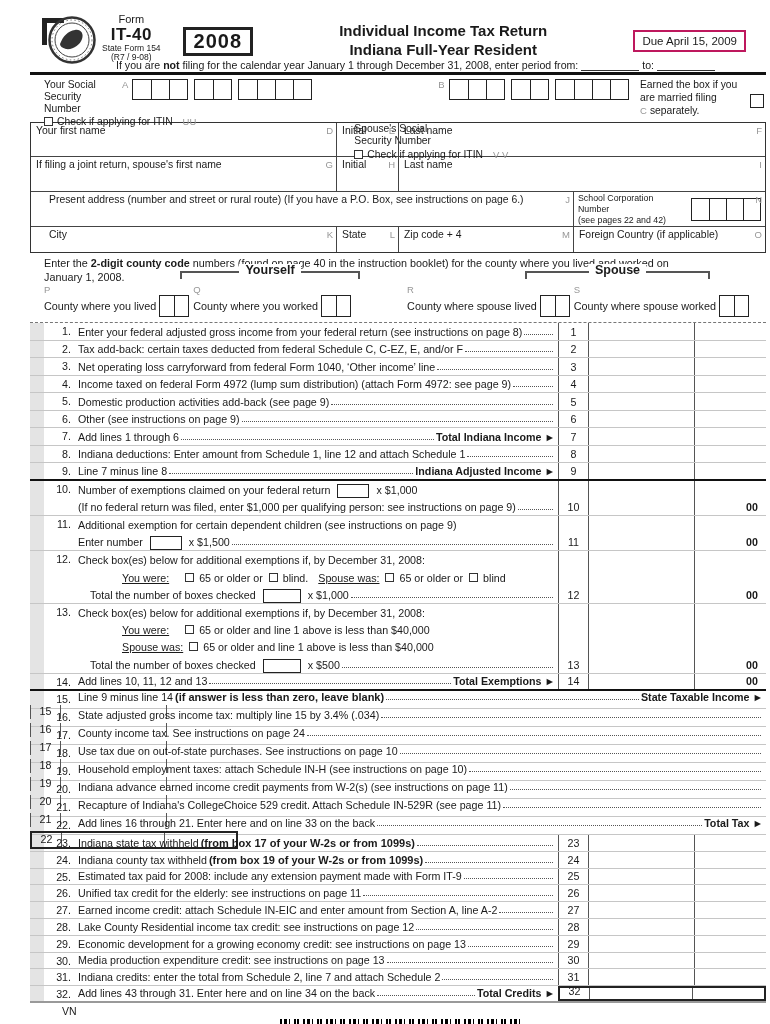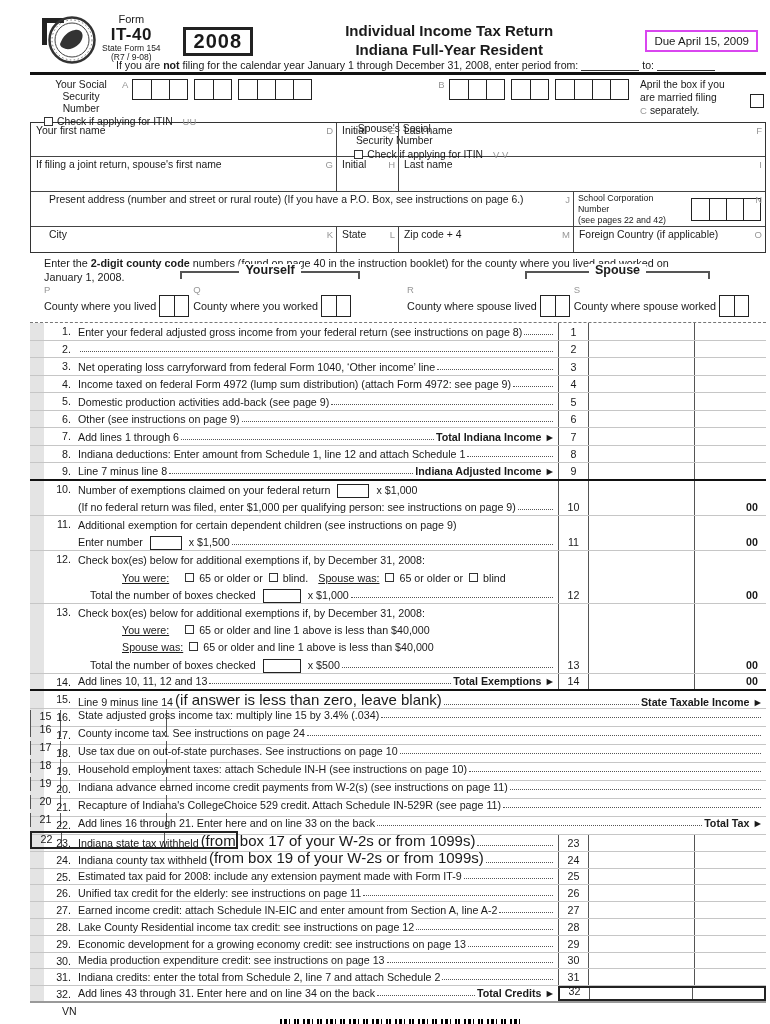--- a/index.html
+++ b/index.html
@@ -25,32 +25,32 @@
   .hdr-row { display:flex; align-items:center; }
   .seal { margin-left:18px; margin-top:8px; }
   .formblk { margin-left:6px; text-align:center; line-height:1.05; margin-top:4px; }
   .formblk .fw { font-size:11px; }
   .formblk .fid { font-size:17px; font-weight:bold; letter-spacing:0.5px; }
   .formblk .sf { font-size:8.5px; }
   .yearbox { border:3px solid #222; font-size:20px; font-weight:bold; padding:0px 8px;
     margin-left:22px; margin-top:10px; letter-spacing:1px; }
   .titleblk { flex:1; text-align:center; margin-top:8px; line-height:1.3; }
   .titleblk div { font-size:15px; font-weight:bold; }
-  .duebox { border:2px solid #d946ef; font-size:11.5px; padding:3px 7px; margin-top:10px; margin-right:8px; white-space:nowrap; }
+  .duebox { border:2px solid #be185d; font-size:11.5px; padding:3px 7px; margin-top:10px; margin-right:20px; white-space:nowrap; }
   .period { position:absolute; left:86px; bottom:1px; font-size:10.6px; white-space:nowrap; }
   .blank { display:inline-block; width:58px; border-bottom:1px solid #333; height:11px; vertical-align:bottom; }
   .b { font-weight:bold; }
 
   .rule-thick { border-bottom:3px solid #111; }
 
   
   .ssn-sec { display:flex; padding:4px 0 2px 14px; height:47px; font-size:10.3px; }
   .ssn-col { display:flex; flex-direction:column; justify-content:space-between; }
   .ssn-top { display:flex; align-items:flex-start; }
-  .ssn-lbl { line-height:1.15; width:74px;text-align:center; }
+  .ssn-lbl { line-height:1.15; width:74px; }
   .gl { color:#979797; font-size:9.5px; }
   .sgroup { display:flex; border:1.7px solid #222; margin-right:6px; height:21px; }
   .scell { width:18px; border-left:1px solid #222; }
   .scell:first-child { border-left:none; }
   .itin { display:flex; align-items:center; font-size:10.3px; margin-top:2px; }
   .cb { display:inline-block; width:9px; height:9px; border:1.3px solid #333; background:#fff; }
   .itin .cb { margin-right:4px; }
   .itin .gl { margin-left:10px; }
   .mfs { margin-left:auto; width:126px; font-size:10.3px; line-height:1.25; position:relative; padding-right:2px; }
   .mfs .mbox { position:absolute; right:2px; top:15px; width:14px; height:14px; border:1.6px solid #222; }
@@ -84,21 +84,21 @@
   
   .ltable { background:linear-gradient(90deg,#e4e4e4 0 14px,#ffffff 14px); font-size:10.7px; }
   .t-row { display:flex; align-items:stretch; border-bottom:1px solid #c6c6c6; }
   .t-left { flex:1; display:flex; padding-left:16px; min-width:0; }
   .t-left.col { flex-direction:column; }
   .dline { display:flex; height:17.2px; min-width:0; }
   .lnum { width:30px; text-align:right; padding-right:5px; padding-top:2px; flex-shrink:0; }
   .lnum:not(:empty)::after { content:"."; }
   .ldesc { flex:1; display:flex; align-items:flex-end; padding:0 3px 2px 2px; white-space:nowrap; overflow:hidden; min-width:0; }
   .dtext {}
-  .dsmall { font-size:15px; margin-left:2px; }
+  .dsmall { font-size:11px; margin-left:2px;font-weight:bold; }
   .lead { flex:1; min-width:6px; border-bottom:1.6px dotted #555; margin:0 2px 3px 2px; }
   .bsuf { font-weight:bold; white-space:nowrap; }
   .cellgroup { width:208px; flex-shrink:0; display:flex; border-left:1px solid #555; }
   .cellgroup.boxed { border:2px solid #222; }
   .ncellc { width:30px; flex-shrink:0; border-right:1px solid #555; display:flex; align-items:flex-end; justify-content:center; padding-bottom:2px; }
   .acell { flex:1; }
   .ccell { width:72px; flex-shrink:0; border-left:1px solid #555; display:flex; align-items:flex-end; justify-content:flex-end; padding:0 8px 2px 0; font-weight:bold;text-align:right; }
   .s175 { height:17.5px; }
   .s18 { height:18px;flex-direction:column; }
   .s168 { height:16.8px; }
@@ -214,21 +214,21 @@
               <div class="scell"></div>
             </div>
         </div>
         <div class="itin">
           <span class="cb"></span>
           <span>Check if applying for ITIN</span>
           <span class="gl">V V</span>
         </div>
       </div>
       <div class="mfs">
-        <div>April the box if you</div>
+        <div>Earned the box if you</div>
         <div>are married filing</div>
         <div><span class="gl">C</span><span>separately.</span></div>
         <span class="mbox"></span>
       </div>
     </div>
 
     <div class="ntable">
       <div class="nrow" style="height:33px;">
         <div class="ncol" style="width:305px;">
           <span>Your first name</span>
@@ -373,20 +373,21 @@
           <div class="cellgroup">
             <div class="ncellc">1</div>
             <div class="acell"></div>
             <div class="ccell"></div>
           </div>
         </div>
       <div class="t-row s175">
           <div class="t-left">
             <div class="lnum">2</div>
             <div class="ldesc">
+              <span class="dtext">Tax add-back: certain taxes deducted from federal Schedule C, C-EZ, E, and/or F</span>
               <span class="lead"></span>
             </div>
           </div>
           <div class="cellgroup">
             <div class="ncellc">2</div>
             <div class="acell"></div>
             <div class="ccell"></div>
           </div>
         </div>
       <div class="t-row s175">

